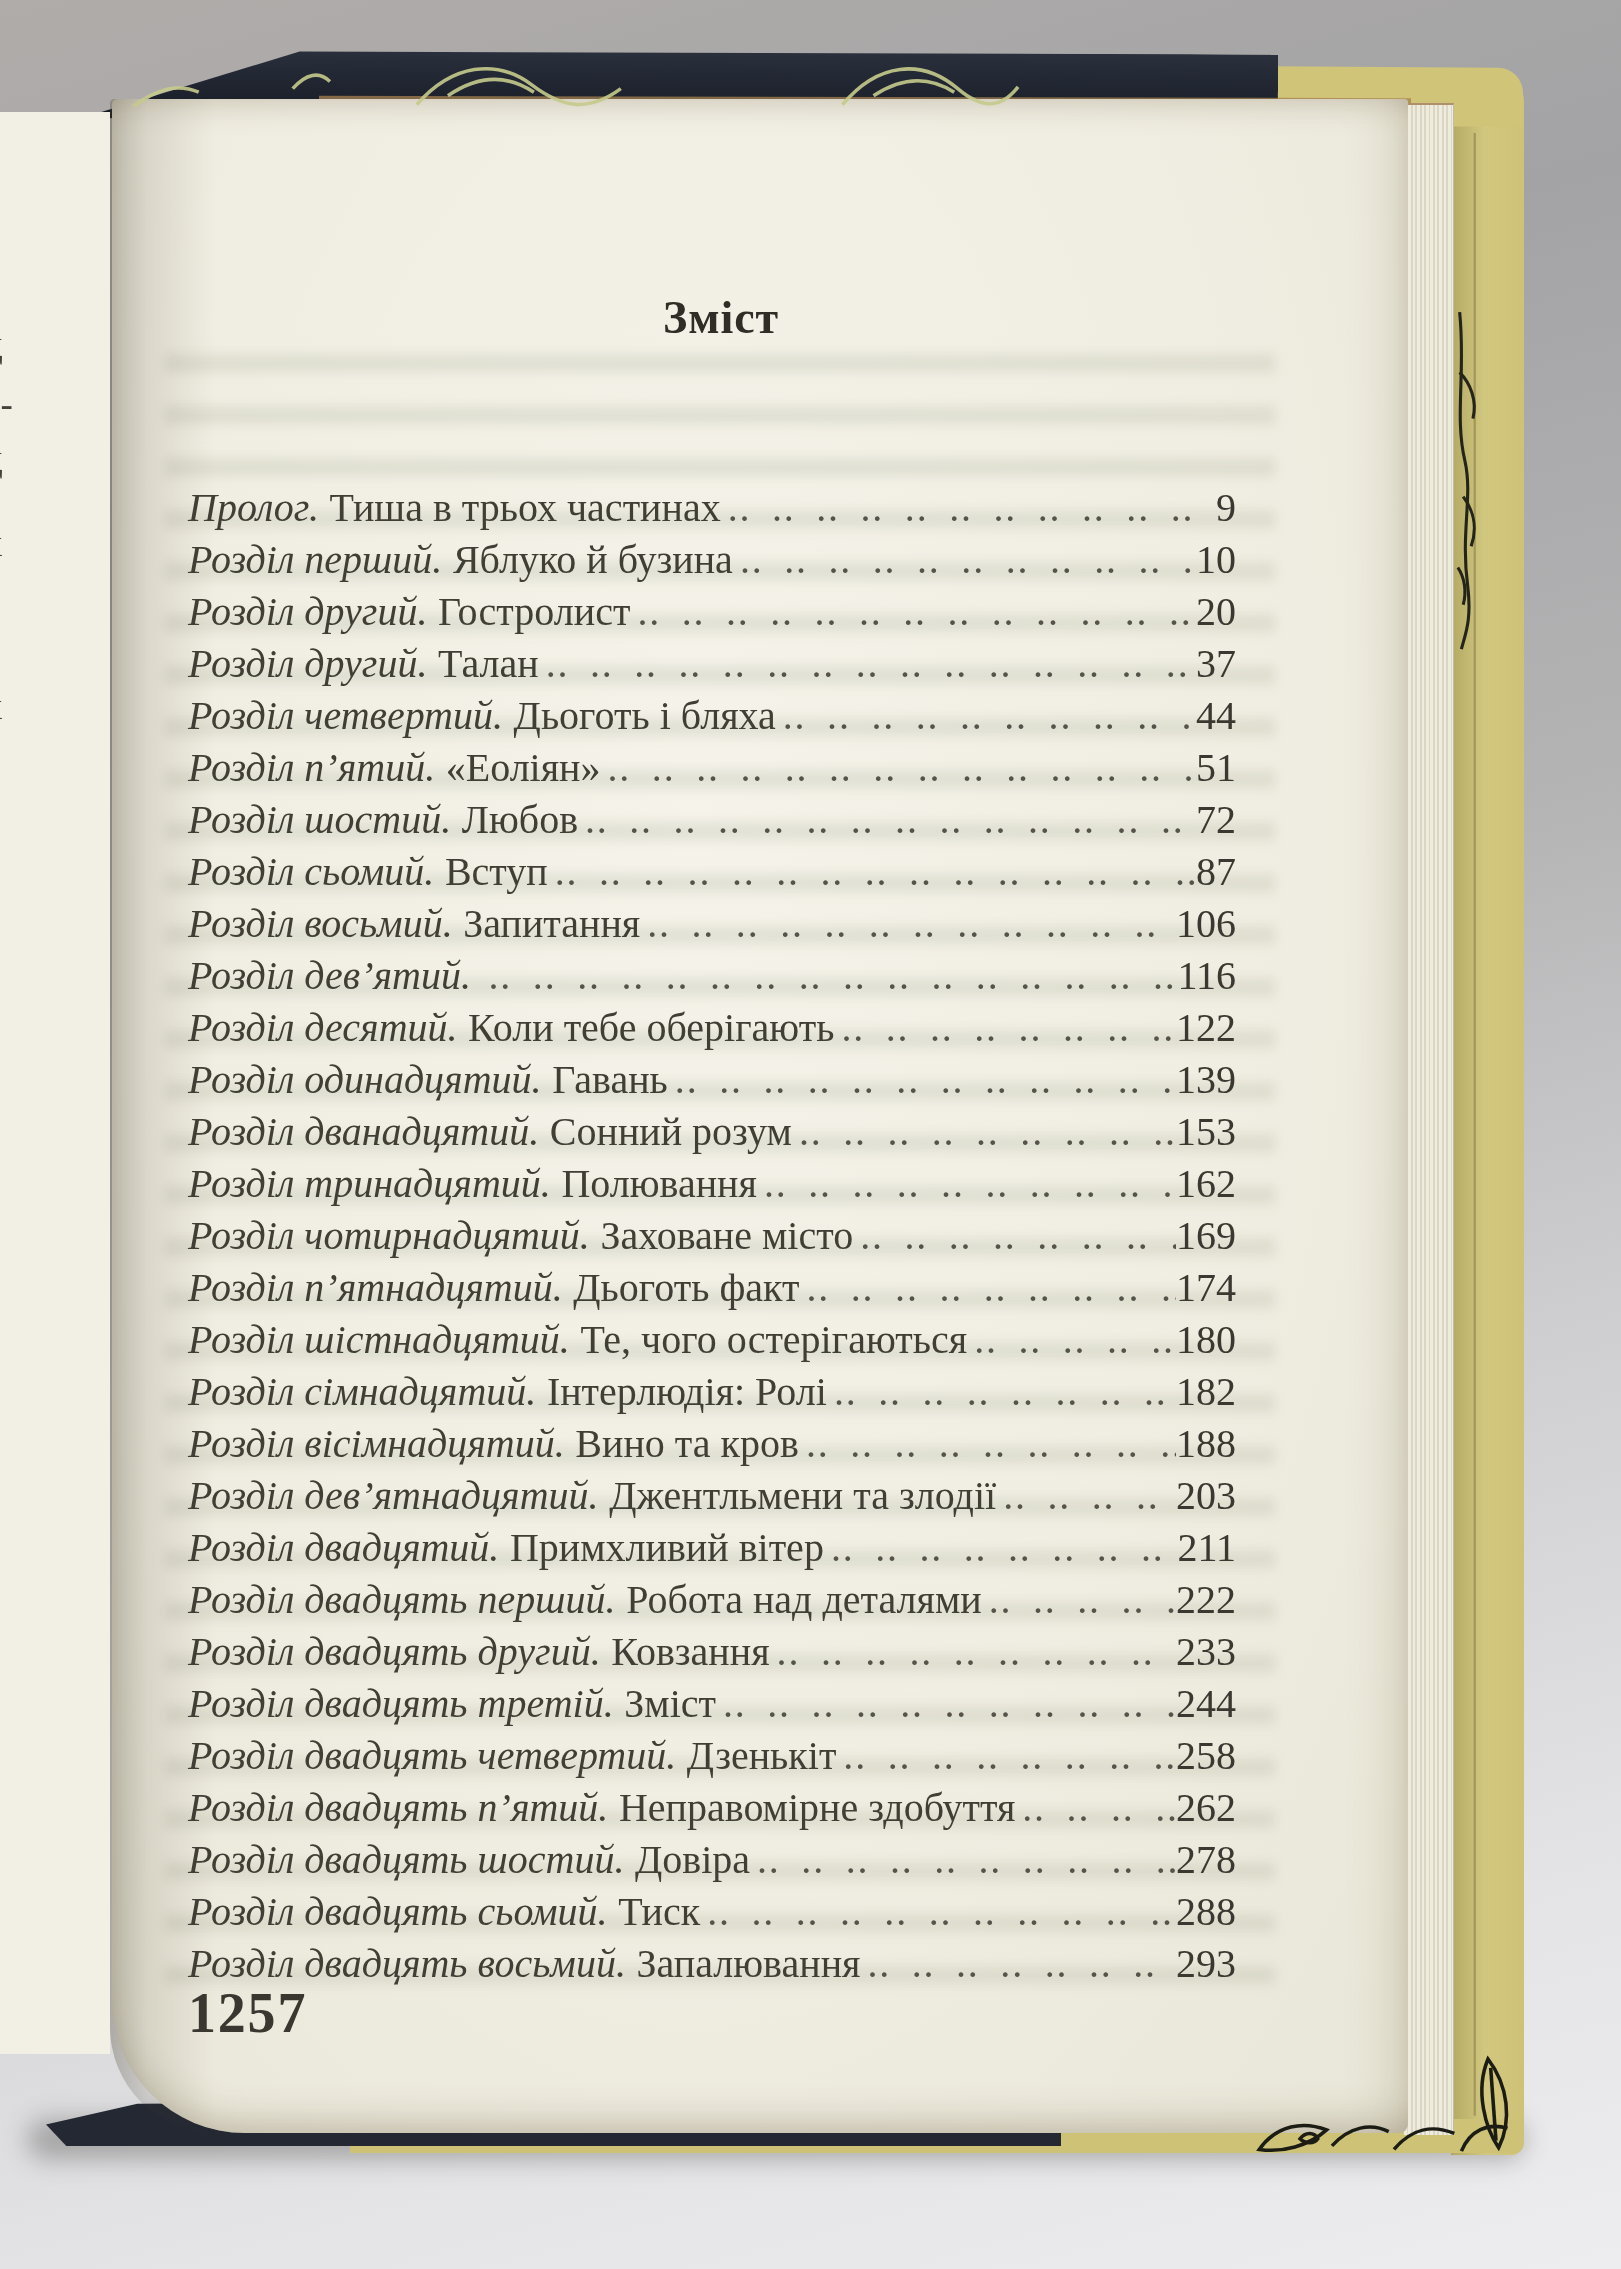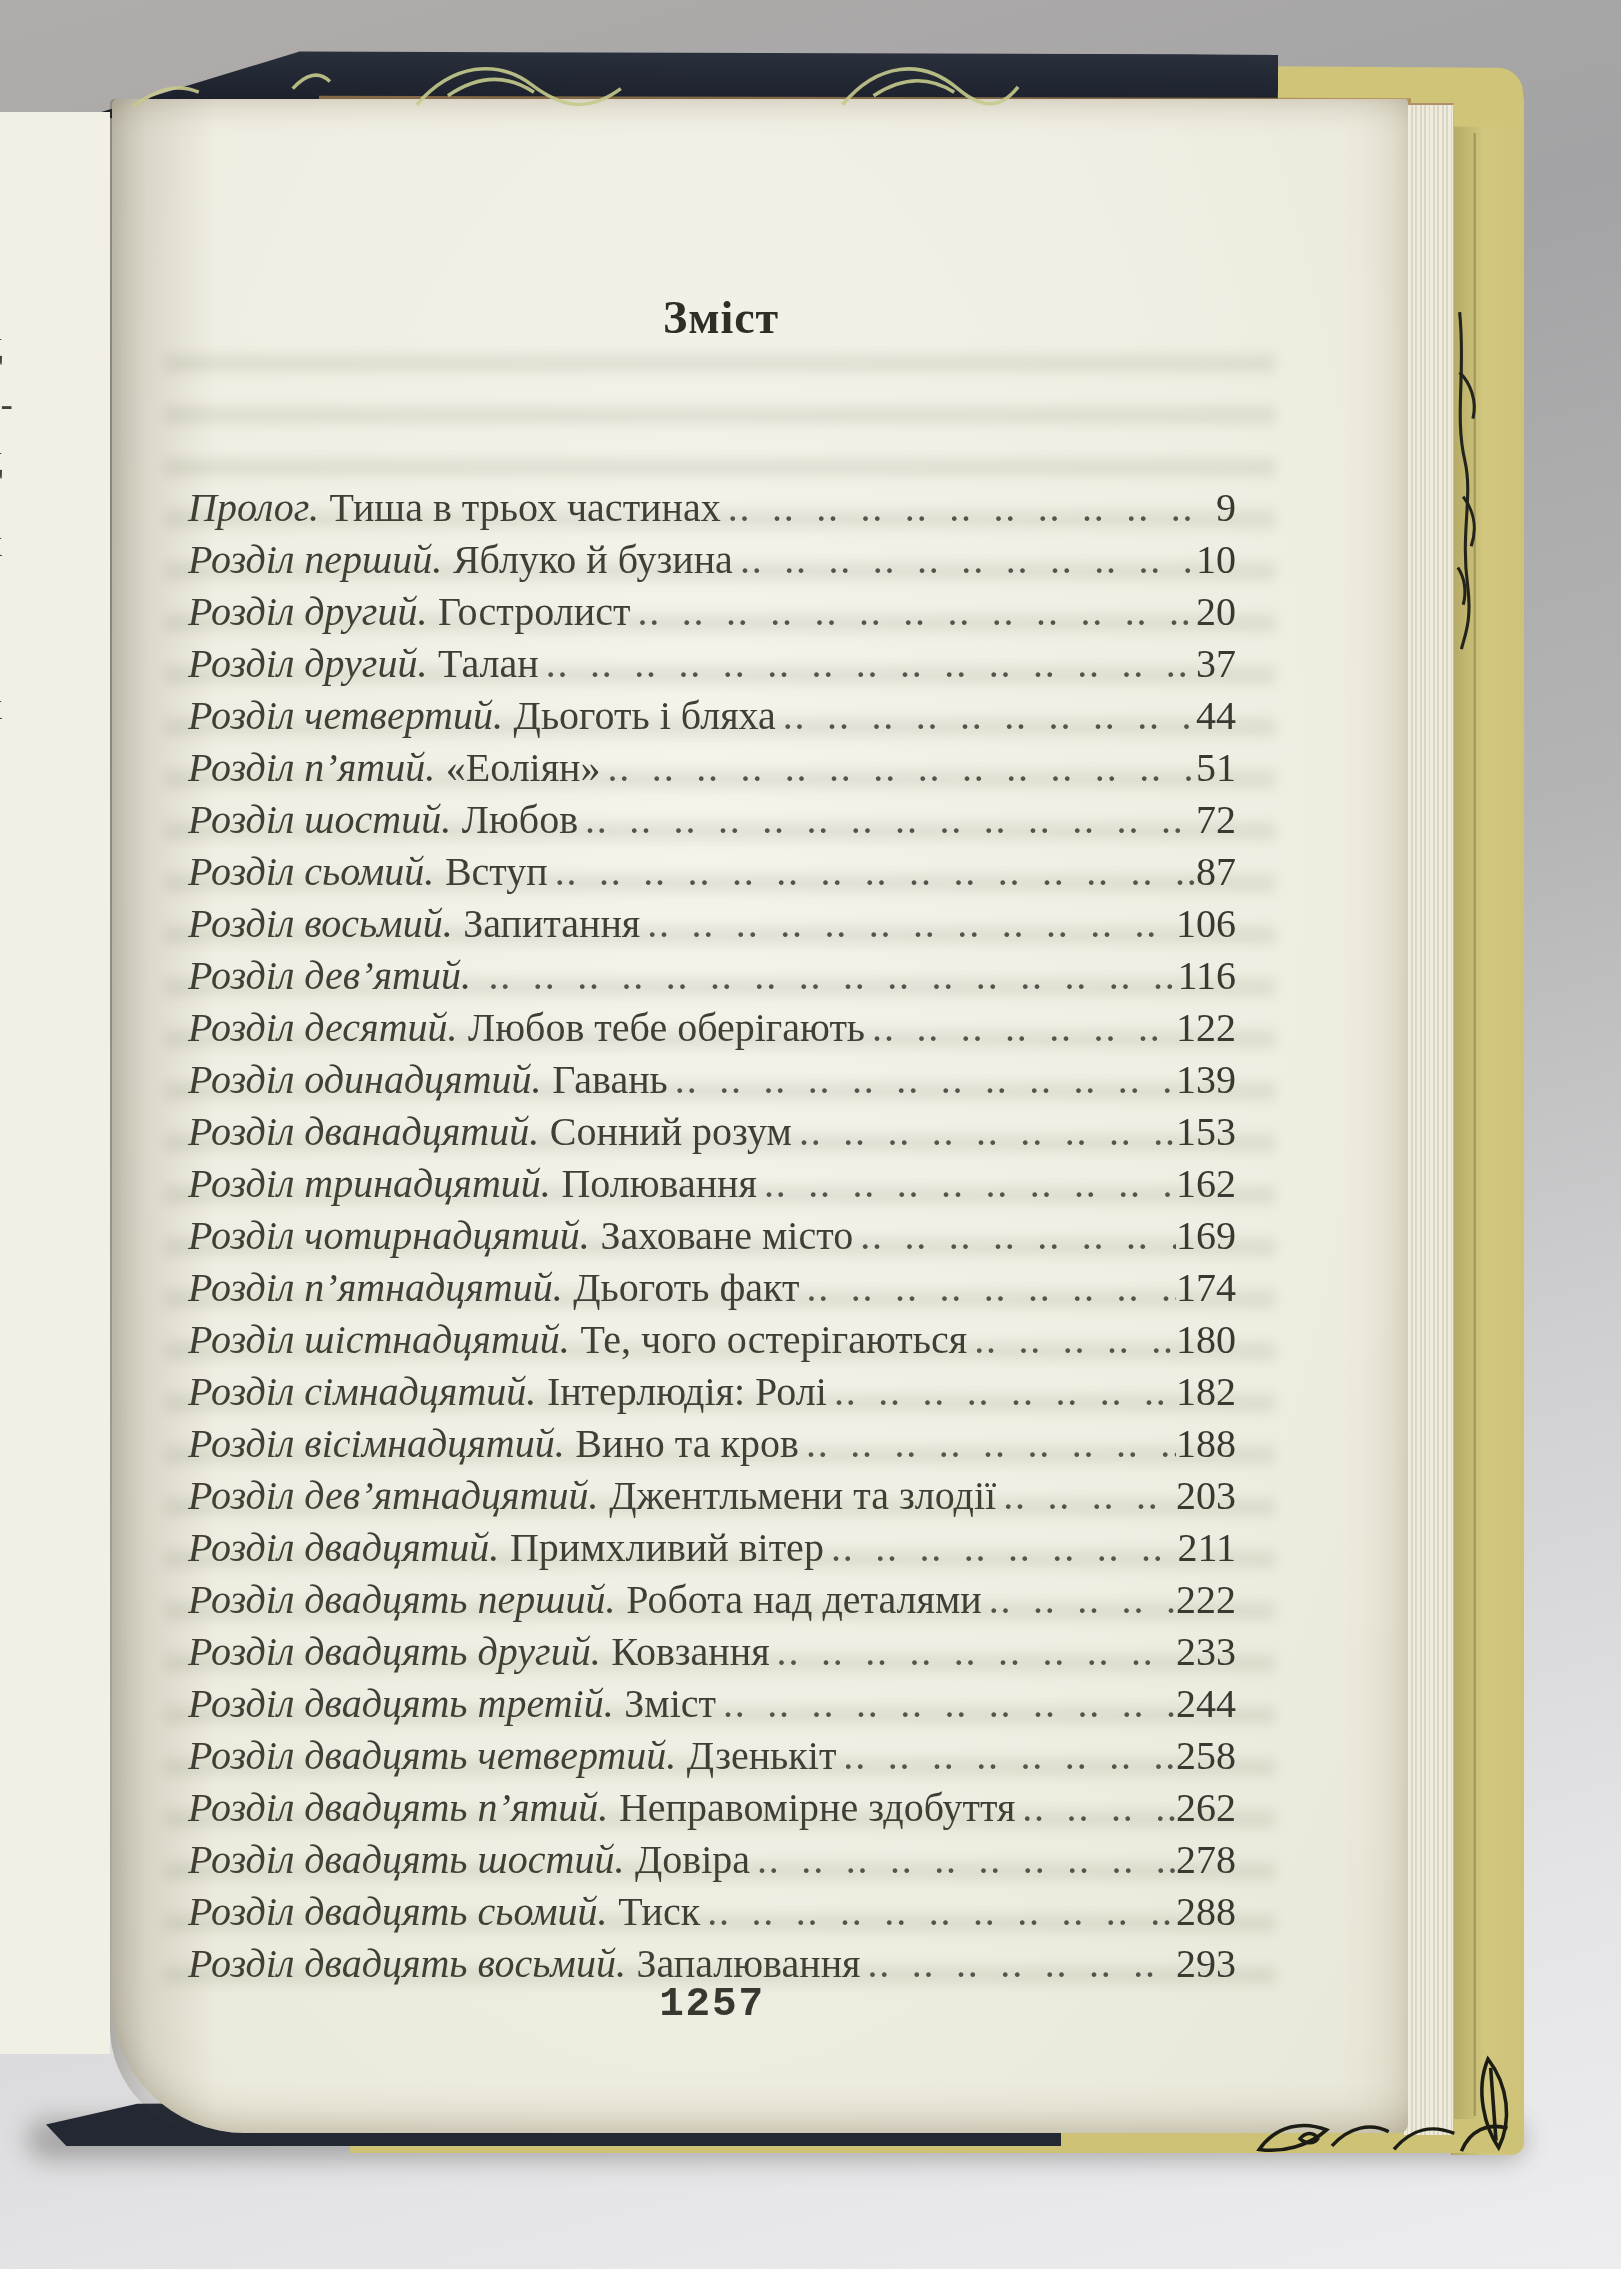--- a/index.html
+++ b/index.html
@@ -65,22 +65,22 @@
   .page-title{left:188px;top:282px;width:1048px;margin:9px;text-align:center;
     font-size:46px;font-weight:bold;color:#2f2d26;letter-spacing:0.9px;}
   .toc-list{left:188px;top:484px;width:1048px;}
   .toc-row{position:relative;display:flex;align-items:baseline;height:52px;
     font-size:40px;color:#403e35;white-space:nowrap;}
   .toc-row .lbl{position:static;font-style:italic;margin-right:10.6px;}
   .toc-row .ttl{position:static;}
   .toc-row .dots{position:static;flex:1 1 0;min-width:0;overflow:hidden;
     color:#55534a;letter-spacing:1.8px;word-spacing:8.9px;padding:0 3.5px 0 7px;}
   .toc-row .num{position:static;color:#3a3831;}
-  .folio{left:188px;top:1981px;width:1048px;text-align:center;
-    font-size:41px;font-weight:700;color:#393730;letter-spacing:1.8px;font-family:Liberation Mono, monospace;}
+  .folio{left:188px;top:1981px;width:1048px;text-align:left;
+    font-size:56px;font-weight:700;color:#393730;letter-spacing:1.8px;}
 
   .decor{left:0;top:0;width:1622px;height:2270px;pointer-events:none;}
 </style>
 </head>
 <body>
 
 <div class="stage">
 
   <div class="cast-shadow"></div>
 
@@ -179,21 +179,21 @@
   </div>
 
   <div class="toc-row">
     <span class="lbl">Розділ дев’ятий.</span>
     <span class="dots">.. .. .. .. .. .. .. .. .. .. .. .. .. .. .. .. .. .. .. .. .. .. .. .. .. .. .. .. .. .. .. .. .. .. .. .. .. .. .. .. .. .. .. .. .. .. .. .. .. .. .. .. .. .. .. .. .. .. .. .. </span>
     <span class="num">116</span>
   </div>
 
   <div class="toc-row">
     <span class="lbl">Розділ десятий.</span>
-    <span class="ttl">Любов тебе оберігають</span>
+    <span class="ttl">Коли тебе оберігають</span>
     <span class="dots">.. .. .. .. .. .. .. .. .. .. .. .. .. .. .. .. .. .. .. .. .. .. .. .. .. .. .. .. .. .. .. .. .. .. .. .. .. .. .. .. .. .. .. .. .. .. .. .. .. .. .. .. .. .. .. .. .. .. .. .. </span>
     <span class="num">122</span>
   </div>
 
   <div class="toc-row">
     <span class="lbl">Розділ одинадцятий.</span>
     <span class="ttl">Гавань</span>
     <span class="dots">.. .. .. .. .. .. .. .. .. .. .. .. .. .. .. .. .. .. .. .. .. .. .. .. .. .. .. .. .. .. .. .. .. .. .. .. .. .. .. .. .. .. .. .. .. .. .. .. .. .. .. .. .. .. .. .. .. .. .. .. </span>
     <span class="num">139</span>
   </div>

